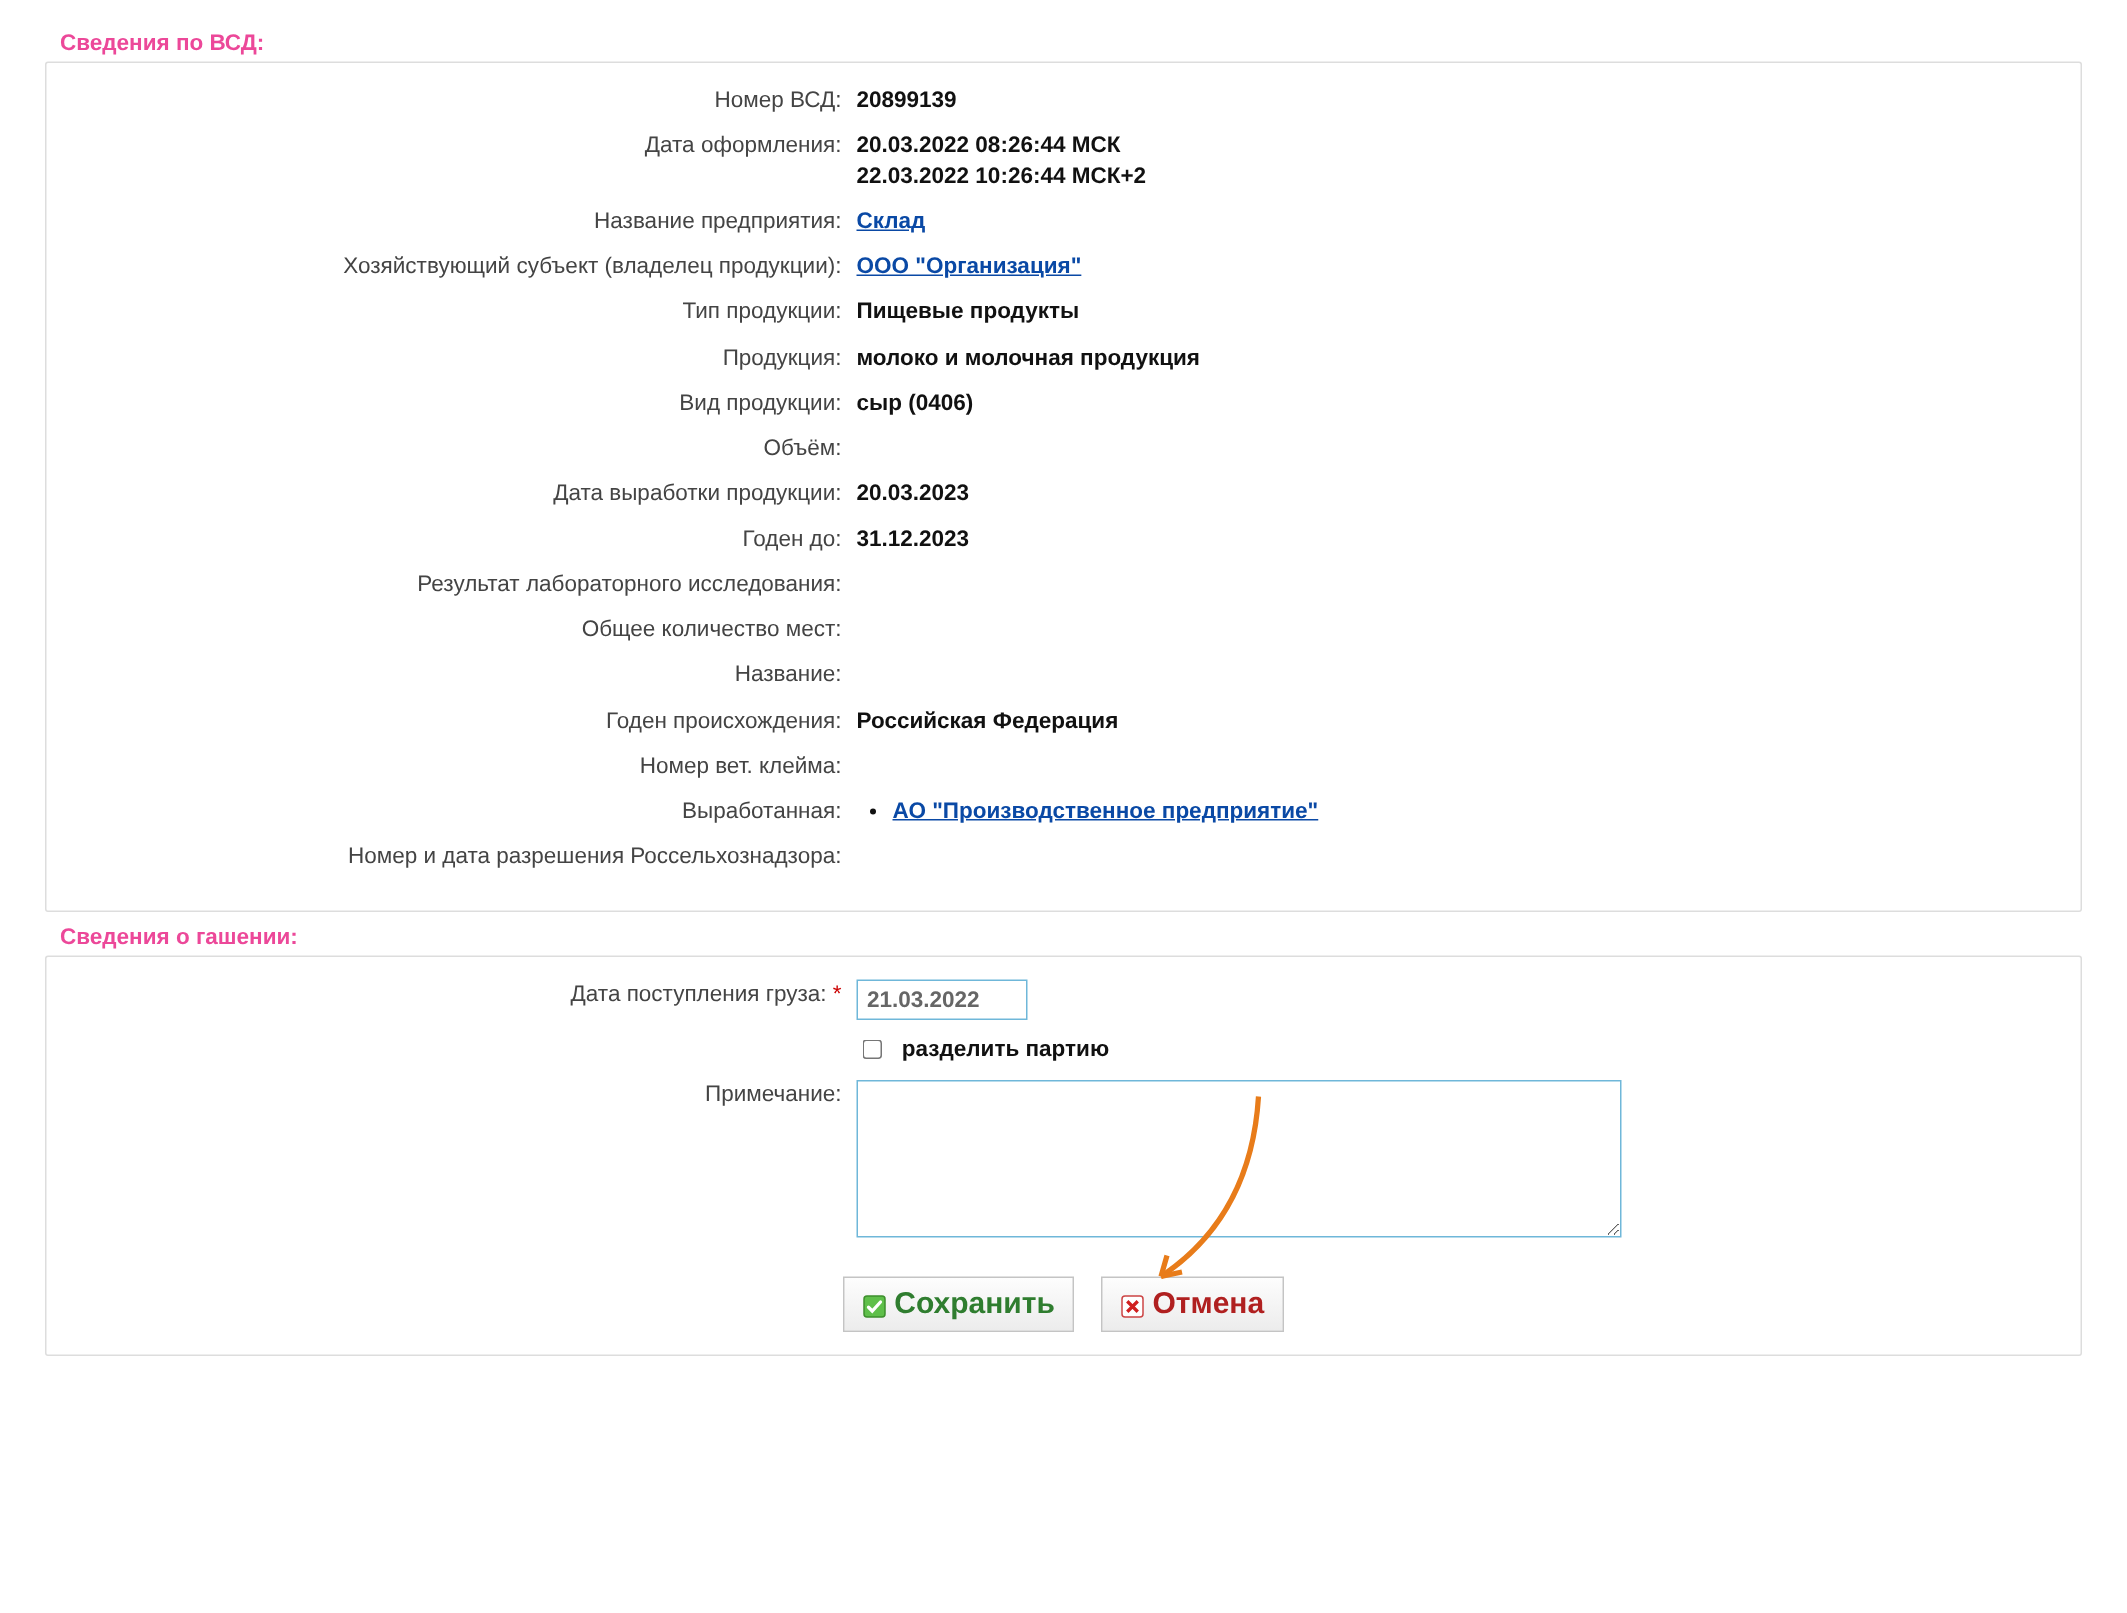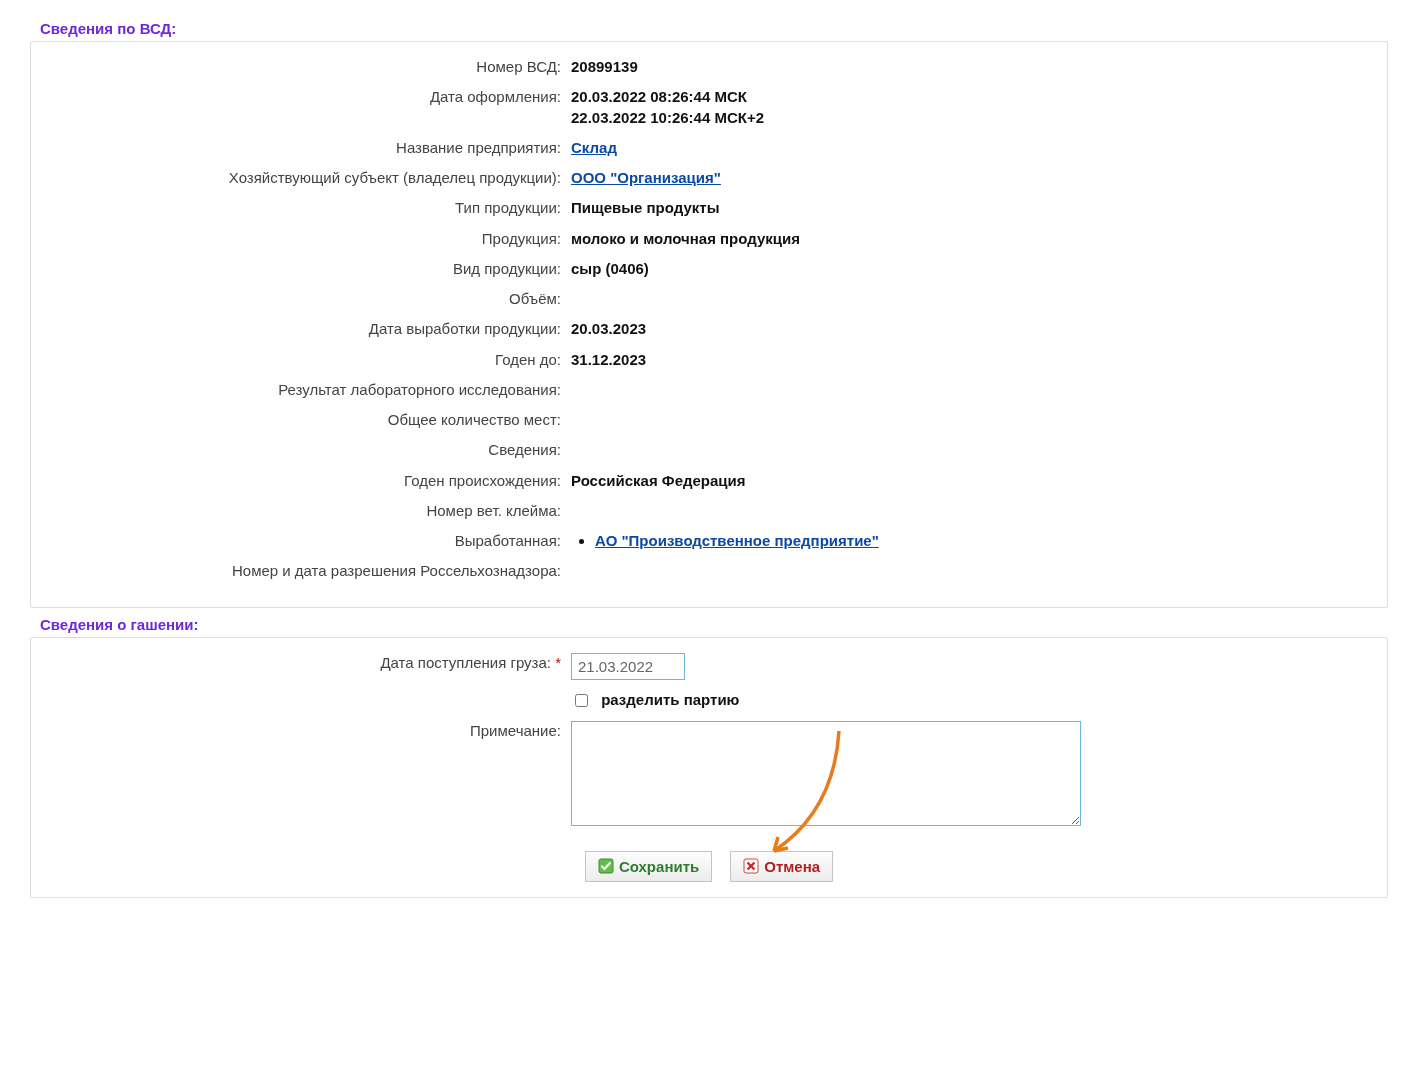--- a/index.html
+++ b/index.html
@@ -4,21 +4,21 @@
 <style>
   body {
     font-family: Arial, Helvetica, sans-serif;
     font-size: 15px;
     color: #222;
     background: #fff;
     margin: 0;
     padding: 20px 30px;
   }
   .fieldset-title {
-    color: #6d28d9;
+    color: #ec4899;
     font-size: 15px;
     font-weight: bold;
     margin: 0 0 4px 10px;
   }
   .fieldset {
     border: 1px solid #ddd;
     border-radius: 2px;
     padding: 15px 20px 15px 20px;
     margin-bottom: 8px;
   }
@@ -45,20 +45,21 @@
     color: #0a49a5;
   }
   .value ul { margin: 0; padding-left: 24px; }
   .input-text {
     border: 1px solid #6fb7d9;
     padding: 4px 6px;
     font-size: 15px;
     color: #666;
     width: 100px;
     font-family: inherit;
+    font-weight: bold;
   }
   .checkbox-row label {
     font-weight: bold;
     margin-left: 6px;
     vertical-align: middle;
   }
   .checkbox-row input { vertical-align: middle; }
   textarea.note {
     border: 1px solid #6fb7d9;
     width: 500px;
@@ -75,21 +76,21 @@
     margin-top: 20px;
     position: relative;
   }
   .btn {
     display: inline-flex;
     align-items: center;
     gap: 5px;
     border: 1px solid #c4c4c4;
     background: linear-gradient(#fdfdfd, #ececec);
     padding: 6px 12px;
-    font-size: 15px;
+    font-size: 20px;
     font-weight: bold;
     cursor: pointer;
     font-family: inherit;
   }
   .btn-save { color: #2f7d2f; }
   .btn-cancel { color: #b02020; }
   .icon-box { width:16px; height:16px; display:inline-block; }
   .arrow-overlay {
     position: absolute;
     pointer-events: none;
@@ -157,21 +158,21 @@
     <div class="label">Результат лабораторного исследования:</div>
     <div class="value"></div>
   </div>
 
   <div class="row">
     <div class="label">Общее количество мест:</div>
     <div class="value"></div>
   </div>
 
   <div class="row">
-    <div class="label">Сведения:</div>
+    <div class="label">Название:</div>
     <div class="value"></div>
   </div>
 
   <div class="row">
     <div class="label">Годен происхождения:</div>
     <div class="value">Российская Федерация</div>
   </div>
 
   <div class="row">
     <div class="label">Номер вет. клейма:</div>

